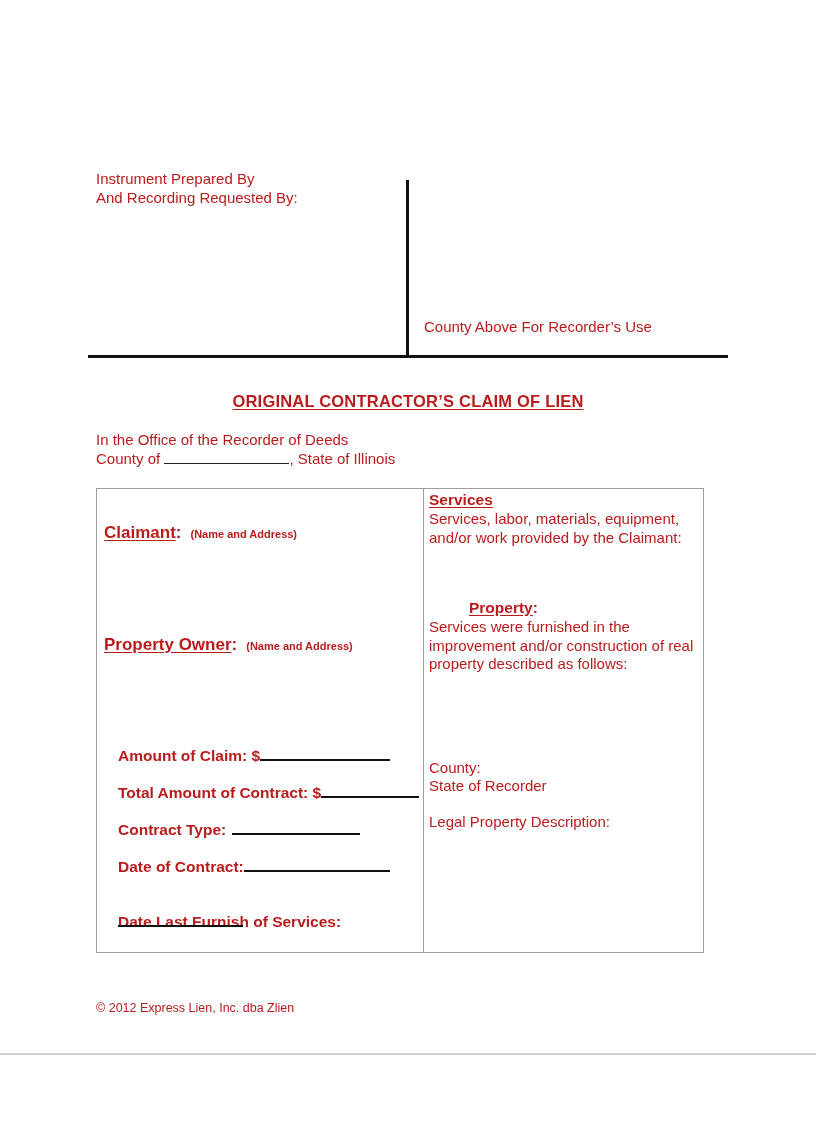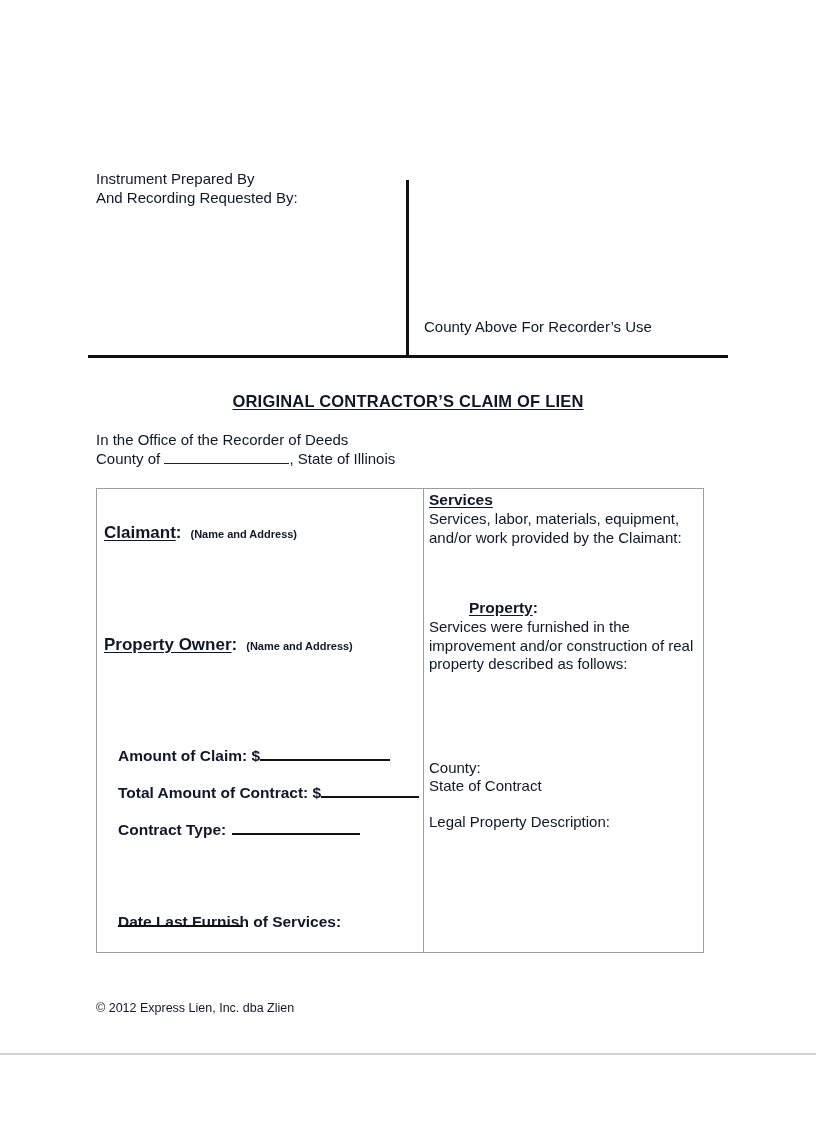--- a/index.html
+++ b/index.html
@@ -6,21 +6,21 @@
     margin: 0;
     padding: 0;
     background: #ffffff;
   }
   .page {
     position: relative;
     width: 816px;
     height: 1121px;
     background: #ffffff;
     font-family: "Liberation Sans", "DejaVu Sans", sans-serif;
-    color: #0f172a;
+    color: #b91c1c;
     overflow: hidden;
   }
   
   .prepared-by {
     position: absolute;
     left: 96px;
     top: 169px;
     font-size: 15px;
     line-height: 19px;
   }
@@ -208,20 +208,23 @@
       </div>
 
       <div class="field-row row-total">
         <span>Total Amount of Contract: $</span><span class="blank bold-line total-blank"></span>
       </div>
 
       <div class="field-row row-ctype">
         <span>Contract Type:</span><span class="blank bold-line ctype-blank"></span>
       </div>
 
+      <div class="field-row row-cdate">
+        <span>Date of Contract:</span><span class="blank bold-line cdate-blank"></span>
+      </div>
 
       <div class="field-row row-furnish">
         <span>Date Last Furnish of Services:</span>
       </div>
 
       <div class="field-row row-furnish-blank">
         <span class="blank bold-line furnish-blank"></span>
       </div>
 
     </div>
@@ -232,21 +235,21 @@
         <span class="uword">Services</span>
       </div>
       <div class="rc rc-services-body">Services, labor, materials, equipment, and/or work provided by the Claimant:</div>
 
       <div class="rc rc-property-head sub-heading">
         <span class="uword">Property</span><span>:</span>
       </div>
       <div class="rc rc-property-body">Services were furnished in the improvement and/or construction of real property described as follows:</div>
 
       <div class="rc rc-county">County:</div>
-      <div class="rc rc-state">State of Contract</div>
+      <div class="rc rc-state">State of Recorder</div>
       <div class="rc rc-legal">Legal Property Description:</div>
 
     </div>
 
   </div>
 
   <div class="footer-note">© 2012 Express Lien, Inc. dba Zlien</div>
   <div class="page-break-line"></div>
 
 </div>

